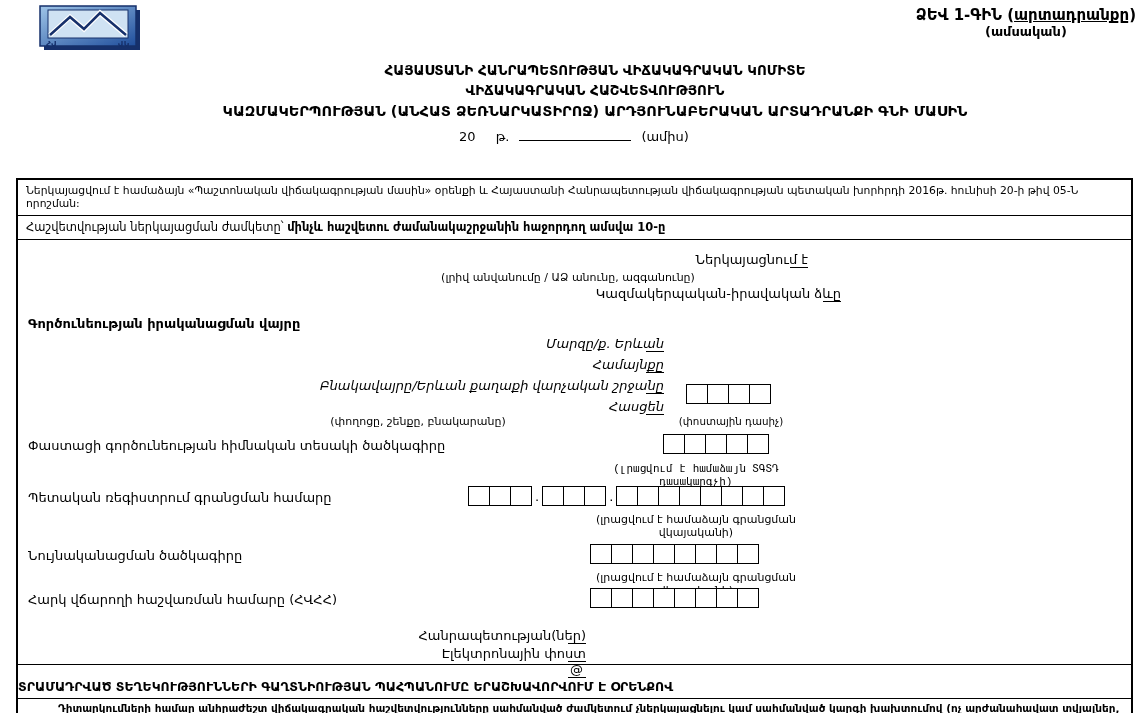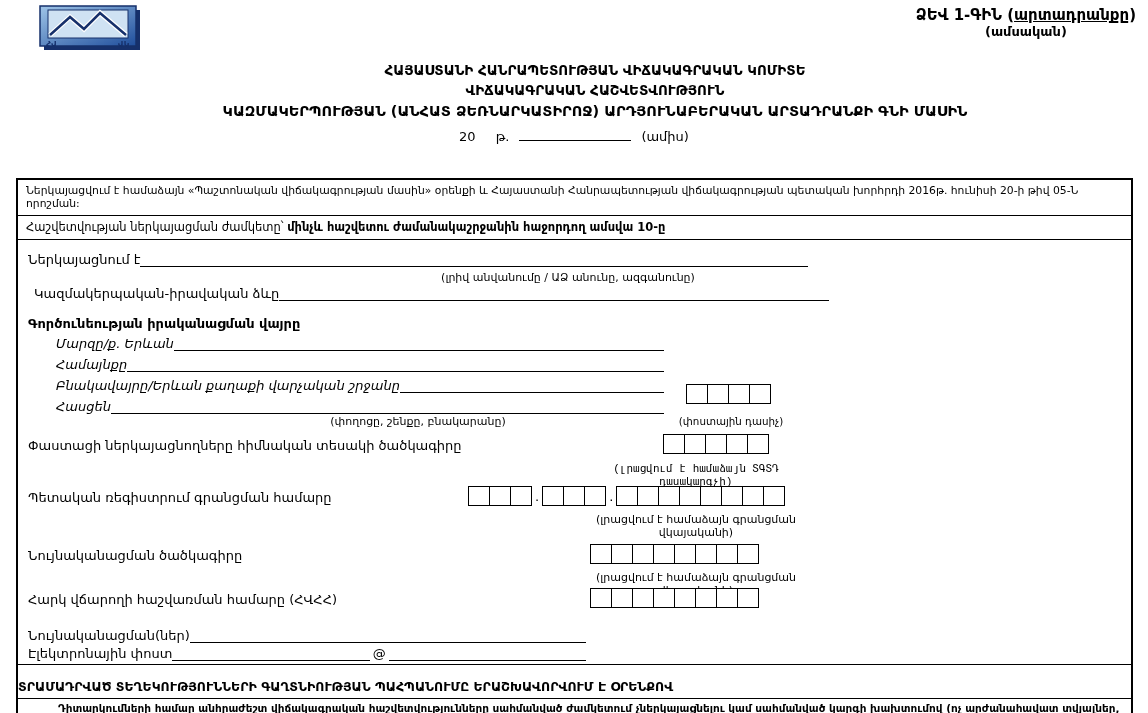--- a/index.html
+++ b/index.html
@@ -25,21 +25,21 @@
   .date-line .gap { display: inline-block; width: 20px; }
   .date-line .mline { display: inline-block; width: 112px; border-bottom: 1px solid #000; height: 13px; margin: 0 10px; }
   
   .main-table { position: absolute; left: 16px; top: 178px; width: 1117px; border: 2px solid #000; background:#fff; }
   .tr-law { font-size: 10.8px; padding: 4px 8px 5px; border-bottom: 1.5px solid #000; }
   .tr-deadline { font-size: 11.5px; padding: 4px 8px 5px; border-bottom: 1.5px solid #000; }
   .tr-body { position: relative; height: 424px; font-size: 13px; }
   .tr-conf { border-top: 1.5px solid #000; text-align: left; font-weight: bold; font-size: 12.5px; padding: 14px 0 4px; }
   .tr-note { border-top: 1.5px solid #000; font-size: 10.5px; font-weight: bold; padding: 3px 10px 5px; text-indent: 30px; line-height: 1.3; }
   
-  .fline { position: absolute; display: flex; align-items: flex-end; white-space: nowrap; }
+  .fline { position: absolute; display: flex; align-items: flex-end; white-space: nowrap; flex-direction: column; }
   .fline .label { flex: none; }
   .blank { flex: 1; border-bottom: 1px solid #000; height: 15px; min-width: 18px; }
   .hint { position: absolute; font-size: 11px; text-align: center; }
   .hint.small { font-size: 10.3px; }
   .boxes-abs { position: absolute; }
   .cells { display: inline-flex; }
   .cell { width: 22px; height: 20px; border: 1px solid #000; margin-left: -1px; background: #fff; flex: none; }
   .cells .cell:first-child { margin-left: 0; }
   .cellgroups { display: flex; align-items: center; gap: 3px; }
   .italic { font-style: italic; }
@@ -94,21 +94,21 @@
     </div>
 
     <div class="tr-body">
 
       <div class="fline" style="left:10px; top:12px; width:780px;">
         <span class="label">Ներկայացնում է</span>
         <span class="blank"></span>
       </div>
       <div class="hint" style="left:330px; top:31px; width:440px;">(լրիվ անվանումը / ԱՁ անունը, ազգանունը)</div>
 
-      <div class="fline" style="left:16px; top:46px; width:795px;">
+      <div class="fline" style="left:28px; top:46px; width:795px;">
         <span class="label">Կազմակերպական-իրավական ձևը</span>
         <span class="blank"></span>
       </div>
 
       <div class="fline italic" style="left:38px; top:96px; width:608px;">
         <span class="label">Մարզը/ք. Երևան</span>
         <span class="blank"></span>
       </div>
 
       <div class="fline bold" style="left:10px; top:76px;">
@@ -135,21 +135,21 @@
             <span class="cell"></span>
             <span class="cell"></span>
             <span class="cell"></span>
             <span class="cell"></span>
           </span>
       </div>
       <div class="hint" style="left:260px; top:175px; width:280px;">(փողոցը, շենքը, բնակարանը)</div>
       <div class="hint small" style="left:648px; top:175px; width:130px;">(փոստային դասիչ)</div>
 
       <div class="fline" style="left:10px; top:198px;">
-        <span class="label">Փաստացի ներկայացնողները հիմնական տեսակի ծածկագիրը</span>
+        <span class="label">Փաստացի գործունեության հիմնական տեսակի ծածկագիրը</span>
       </div>
       <div class="boxes-abs" style="left:645px; top:194px;">
         <span class="cells">
             <span class="cell"></span>
             <span class="cell"></span>
             <span class="cell"></span>
             <span class="cell"></span>
             <span class="cell"></span>
           </span>
       </div>
@@ -211,21 +211,21 @@
             <span class="cell"></span>
             <span class="cell"></span>
             <span class="cell"></span>
             <span class="cell"></span>
             <span class="cell"></span>
             <span class="cell"></span>
           </span>
       </div>
 
       <div class="fline" style="left:10px; top:388px; width:558px;">
-        <span class="label">Նույնականացման(ներ)</span>
+        <span class="label">Հանրապետության(ներ)</span>
         <span class="blank"></span>
       </div>
 
       <div class="fline" style="left:10px; top:406px; width:558px;text-align:right;">
         <span class="label">Էլեկտրոնային փոստ</span>
         <span class="blank"></span>
         <span class="atsign">@</span>
         <span class="blank"></span>
       </div>
 

